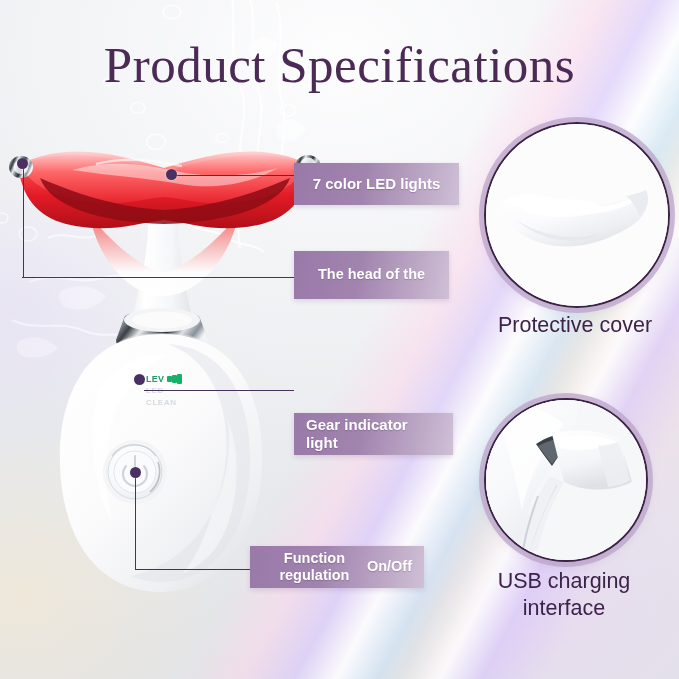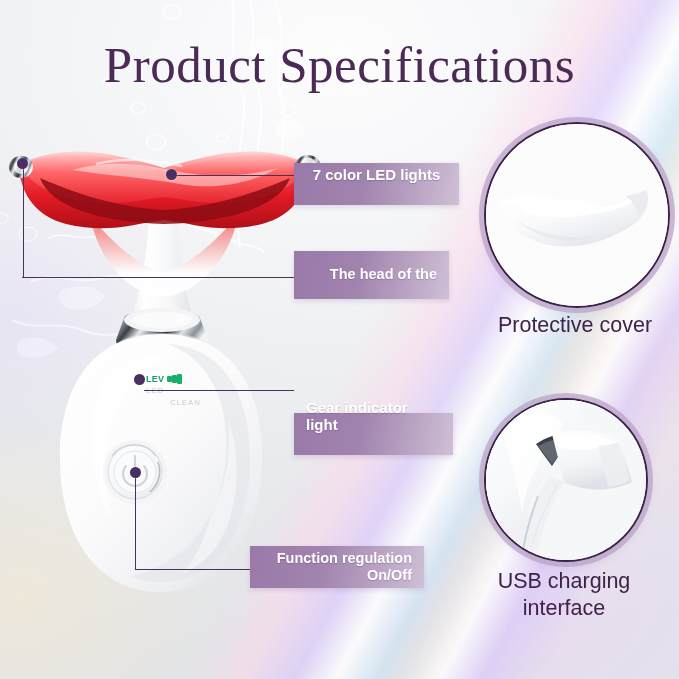--- a/index.html
+++ b/index.html
@@ -55,21 +55,21 @@
   .chip{
     position:absolute;
     color:#ffffff;
     font-weight:bold;
     line-height:1.18;
     padding:21px 12px;
     background:linear-gradient(100deg,#9a79a9 0%, #a184ae 42%, #bda8c6 78%, #cfc0d6 100%);
     box-shadow:0 2px 5px rgba(90,60,110,.17);
     text-shadow:0 1px 1px rgba(70,40,90,.28);
     box-sizing:border-box;
-    display:flex;align-items:flex-end;justify-content:center;
+    display:flex;align-items:center;justify-content:center;
     text-align:center;
   }
   .chip.left-align{justify-content:flex-start;text-align:left;}
 
   
   .leader{position:absolute;background:#4a3158;}
   .hline{height:1.4px;}
   .vline{width:1.4px;}
   .dot{
     position:absolute;width:11px;height:11px;border-radius:50%;
@@ -249,21 +249,21 @@
     </g>
   </svg>
 
   <div class="lev-wrap" style="left:146px;top:374px;">
     <span class="lev-txt">LEV</span>
     <span class="lev-bar" style="height:6px;margin-left:3px;"></span>
     <span class="lev-bar" style="height:8px;"></span>
     <span class="lev-bar" style="height:10px;"></span>
   </div>
   <div class="sub-txt" style="left:146px;top:386px;">LED</div>
-  <div class="sub-txt" style="left:146px;top:398px;margin-left:24px;">CLEAN</div>
+  <div class="sub-txt" style="left:146px;top:398px;">CLEAN</div>
 
   <div class="leader hline" style="left:176px;top:174.5px;width:118px;"></div>
   <div class="dot" style="left:166px;top:169px;"></div>
 
   <div class="leader vline" style="left:22.5px;top:168px;height:110px;"></div>
   <div class="leader hline" style="left:22px;top:276.5px;width:272px;"></div>
   <div class="dot" style="left:17px;top:158px;"></div>
 
   <div class="leader hline" style="left:144px;top:389.5px;width:150px;"></div>
   <div class="dot" style="left:134px;top:374px;"></div>
@@ -277,21 +277,21 @@
   </div>
 
   <div class="chip" style="left:294px;top:251px;width:155px;height:48px;font-size:14.5px;flex-direction:column;">
     <span>The head of the</span>
   </div>
 
   <div class="chip left-align" style="left:294px;top:376px;width:159px;height:27px;font-size:15px;margin-top:37px;">
     <span>Gear indicator light</span>
   </div>
 
-  <div class="chip" style="left:250px;top:546px;width:174px;height:38px;font-size:14.5px;flex-direction:column;">
+  <div class="chip" style="left:250px;top:546px;width:174px;height:38px;font-size:14.5px;flex-direction:row;">
     <span>Function regulation</span>
     <span>On/Off</span>
   </div>
 
   <div class="circ" style="left:484px;top:122px;width:182px;height:182px;">
     <svg viewBox="0 0 182 182" width="182" height="182">
       <defs>
         <linearGradient id="capGrad" x1="0.1" y1="0" x2="0.85" y2="1">
           <stop offset="0%" stop-color="#ffffff"></stop>
           <stop offset="42%" stop-color="#fbfbfd"></stop>

